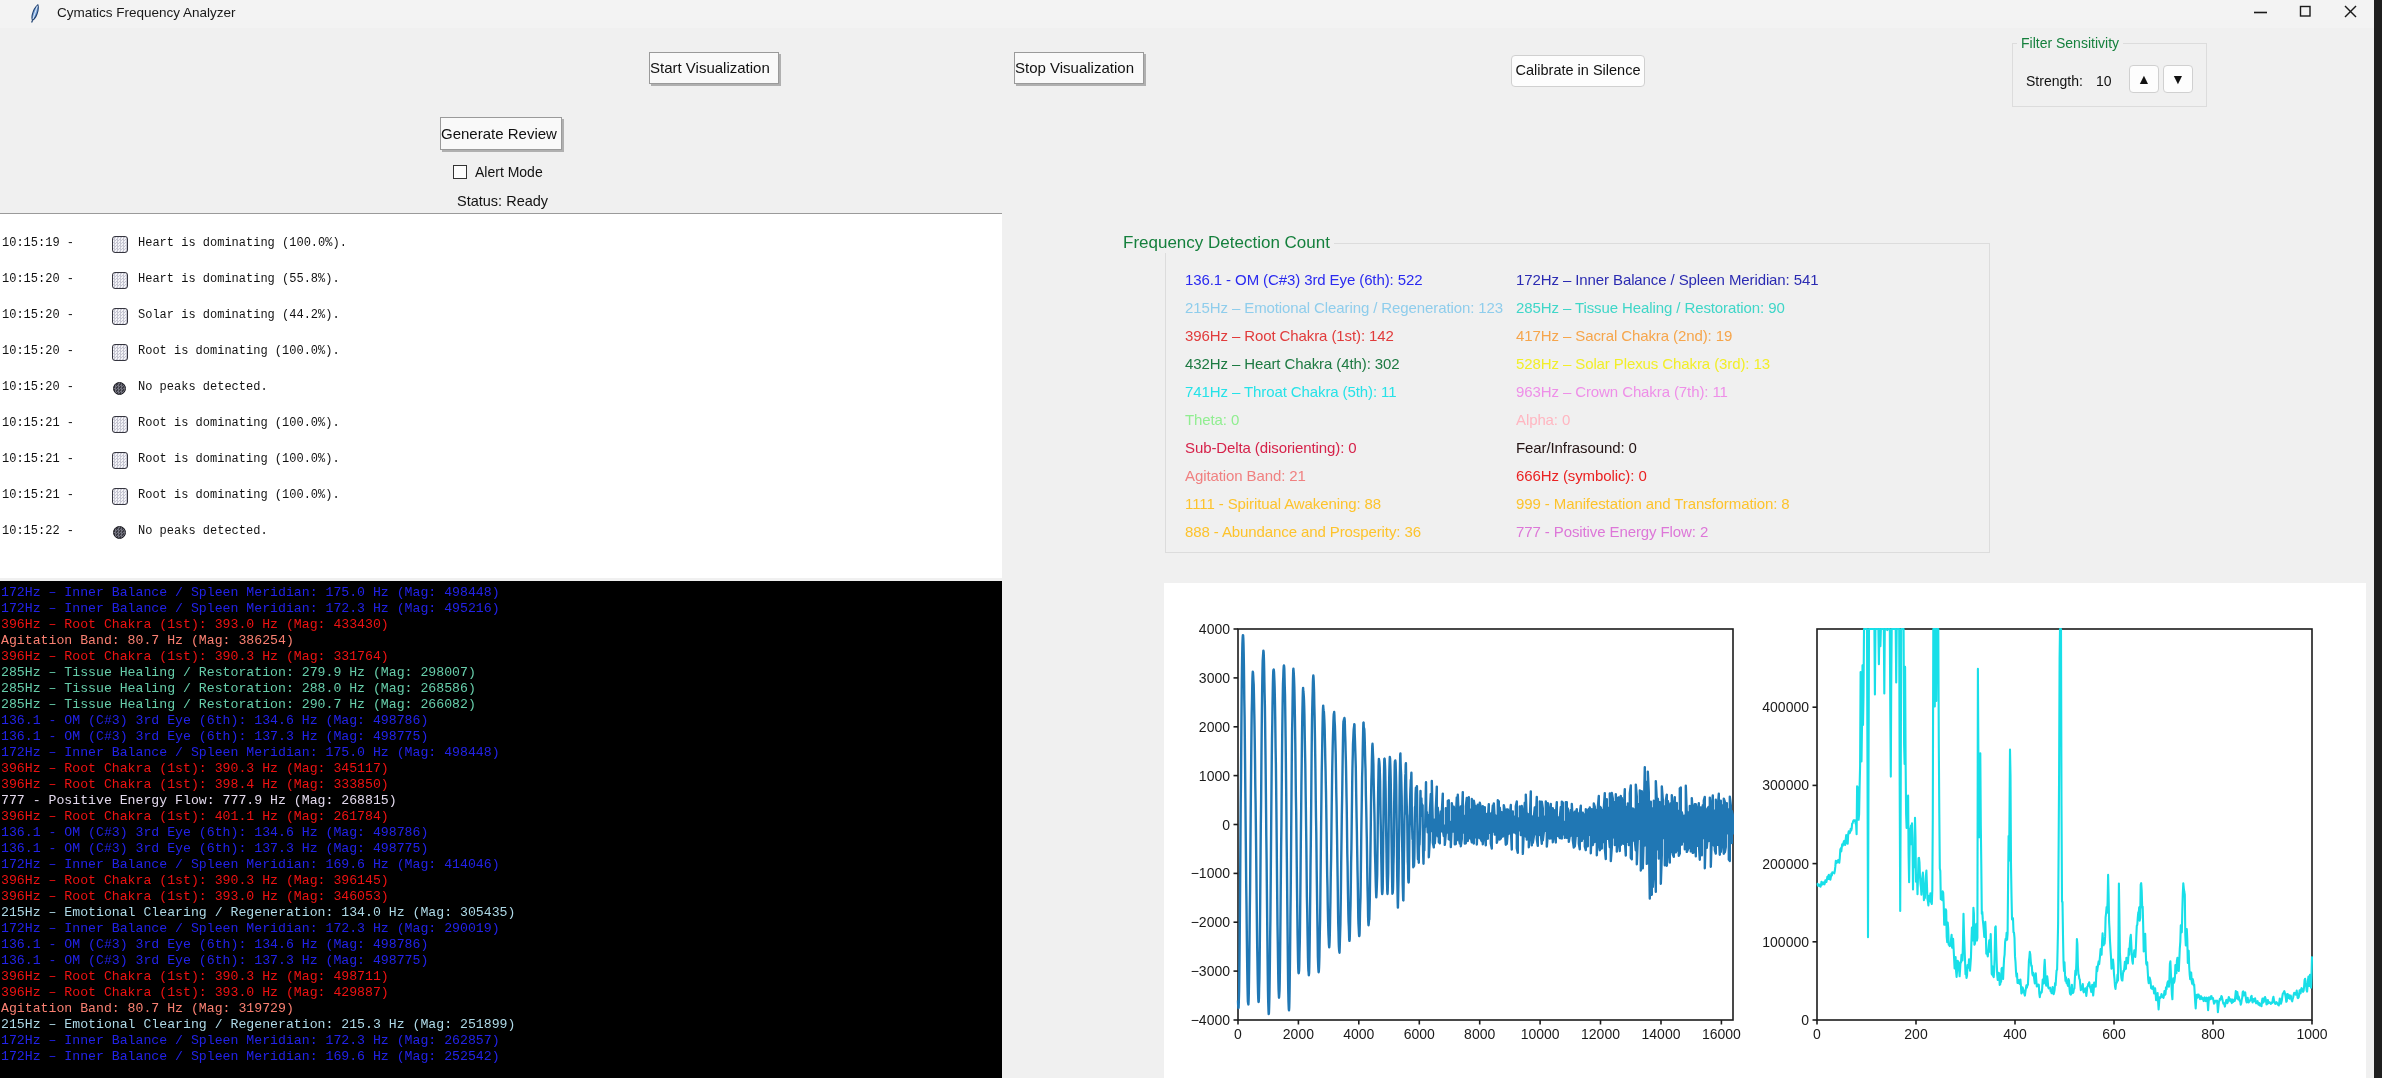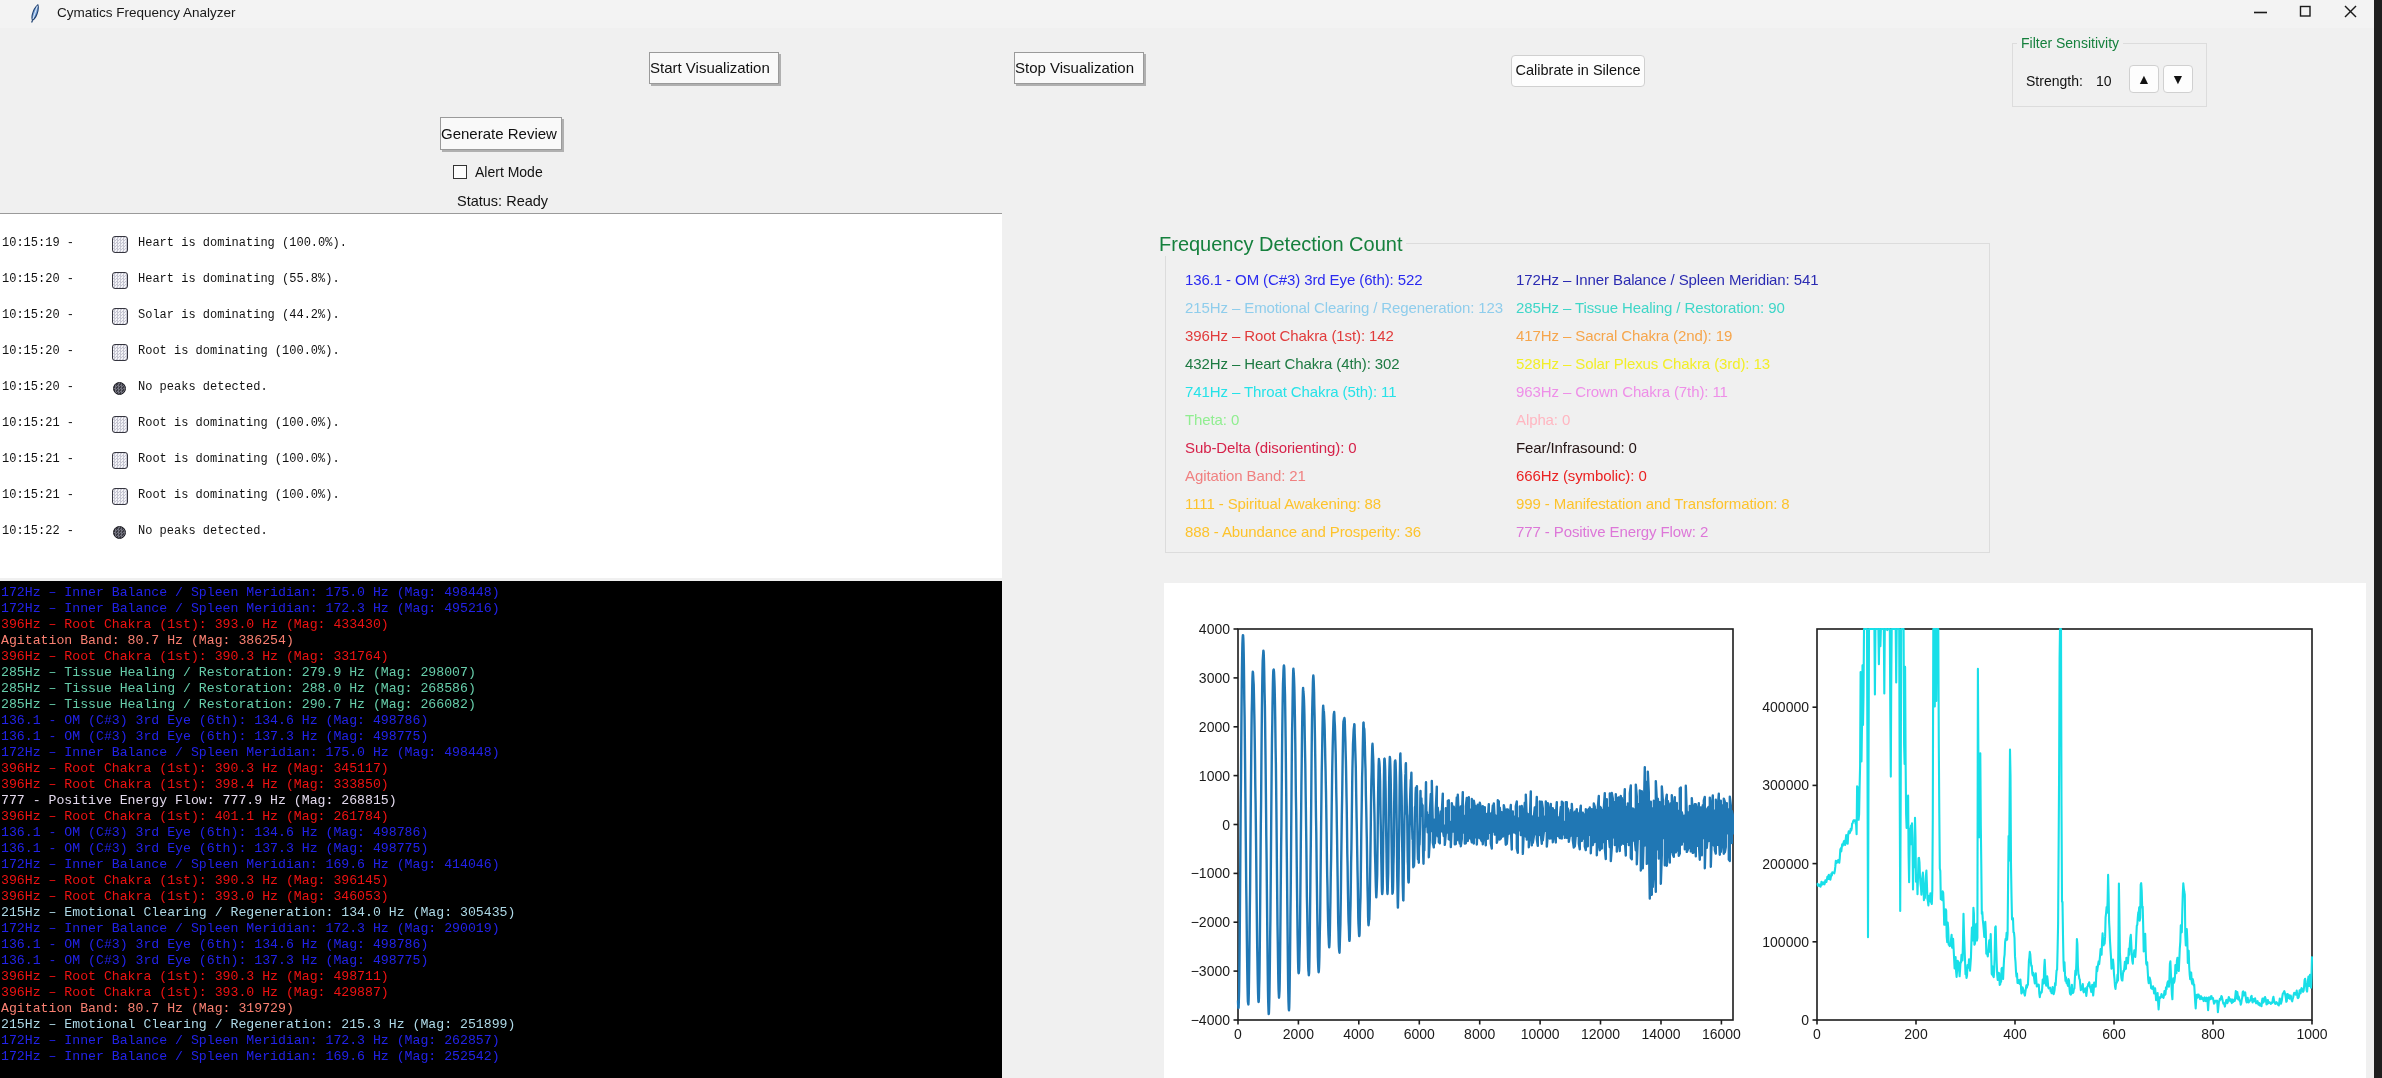--- a/index.html
+++ b/index.html
@@ -90,21 +90,21 @@
 <div class="tml" style="top:936.2px;color:#2222e8">136.1 - OM (C#3) 3rd Eye (6th): 134.6 Hz (Mag: 498786)</div>
 <div class="tml" style="top:952.2px;color:#2222e8">136.1 - OM (C#3) 3rd Eye (6th): 137.3 Hz (Mag: 498775)</div>
 <div class="tml" style="top:968.2px;color:#ee1212">396Hz – Root Chakra (1st): 390.3 Hz (Mag: 498711)</div>
 <div class="tml" style="top:984.2px;color:#ee1212">396Hz – Root Chakra (1st): 393.0 Hz (Mag: 429887)</div>
 <div class="tml" style="top:1000.3px;color:#fa8072">Agitation Band: 80.7 Hz (Mag: 319729)</div>
 <div class="tml" style="top:1016.3px;color:#add8e6">215Hz – Emotional Clearing / Regeneration: 215.3 Hz (Mag: 251899)</div>
 <div class="tml" style="top:1032.3px;color:#2222e8">172Hz – Inner Balance / Spleen Meridian: 172.3 Hz (Mag: 262857)</div>
 <div class="tml" style="top:1048.4px;color:#2222e8">172Hz – Inner Balance / Spleen Meridian: 169.6 Hz (Mag: 252542)</div>
 
 <div class="gframe" style="left:1165px;top:243px;width:825px;height:310px"></div>
-<div class="gtitle" style="left:1155px;top:233px;font-size:20px">Frequency Detection Count</div>
+<div class="gtitle" style="left:1119px;top:233px;font-size:17px">Frequency Detection Count</div>
 <div class="fql" style="top:270px;left:1185px;color:#2a2af0">136.1 - OM (C#3) 3rd Eye (6th): 522</div>
 <div class="fql" style="top:270px;left:1516px;color:#2b2bb2">172Hz – Inner Balance / Spleen Meridian: 541</div>
 <div class="fql" style="top:298px;left:1185px;color:#8fcdec">215Hz – Emotional Clearing / Regeneration: 123</div>
 <div class="fql" style="top:298px;left:1516px;color:#3fd6c8">285Hz – Tissue Healing / Restoration: 90</div>
 <div class="fql" style="top:326px;left:1185px;color:#e13b3b">396Hz – Root Chakra (1st): 142</div>
 <div class="fql" style="top:326px;left:1516px;color:#f6a54b">417Hz – Sacral Chakra (2nd): 19</div>
 <div class="fql" style="top:354px;left:1185px;color:#1d7a42">432Hz – Heart Chakra (4th): 302</div>
 <div class="fql" style="top:354px;left:1516px;color:#f2ee28">528Hz – Solar Plexus Chakra (3rd): 13</div>
 <div class="fql" style="top:382px;left:1185px;color:#25e2e8">741Hz – Throat Chakra (5th): 11</div>
 <div class="fql" style="top:382px;left:1516px;color:#ee8fe8">963Hz – Crown Chakra (7th): 11</div>

